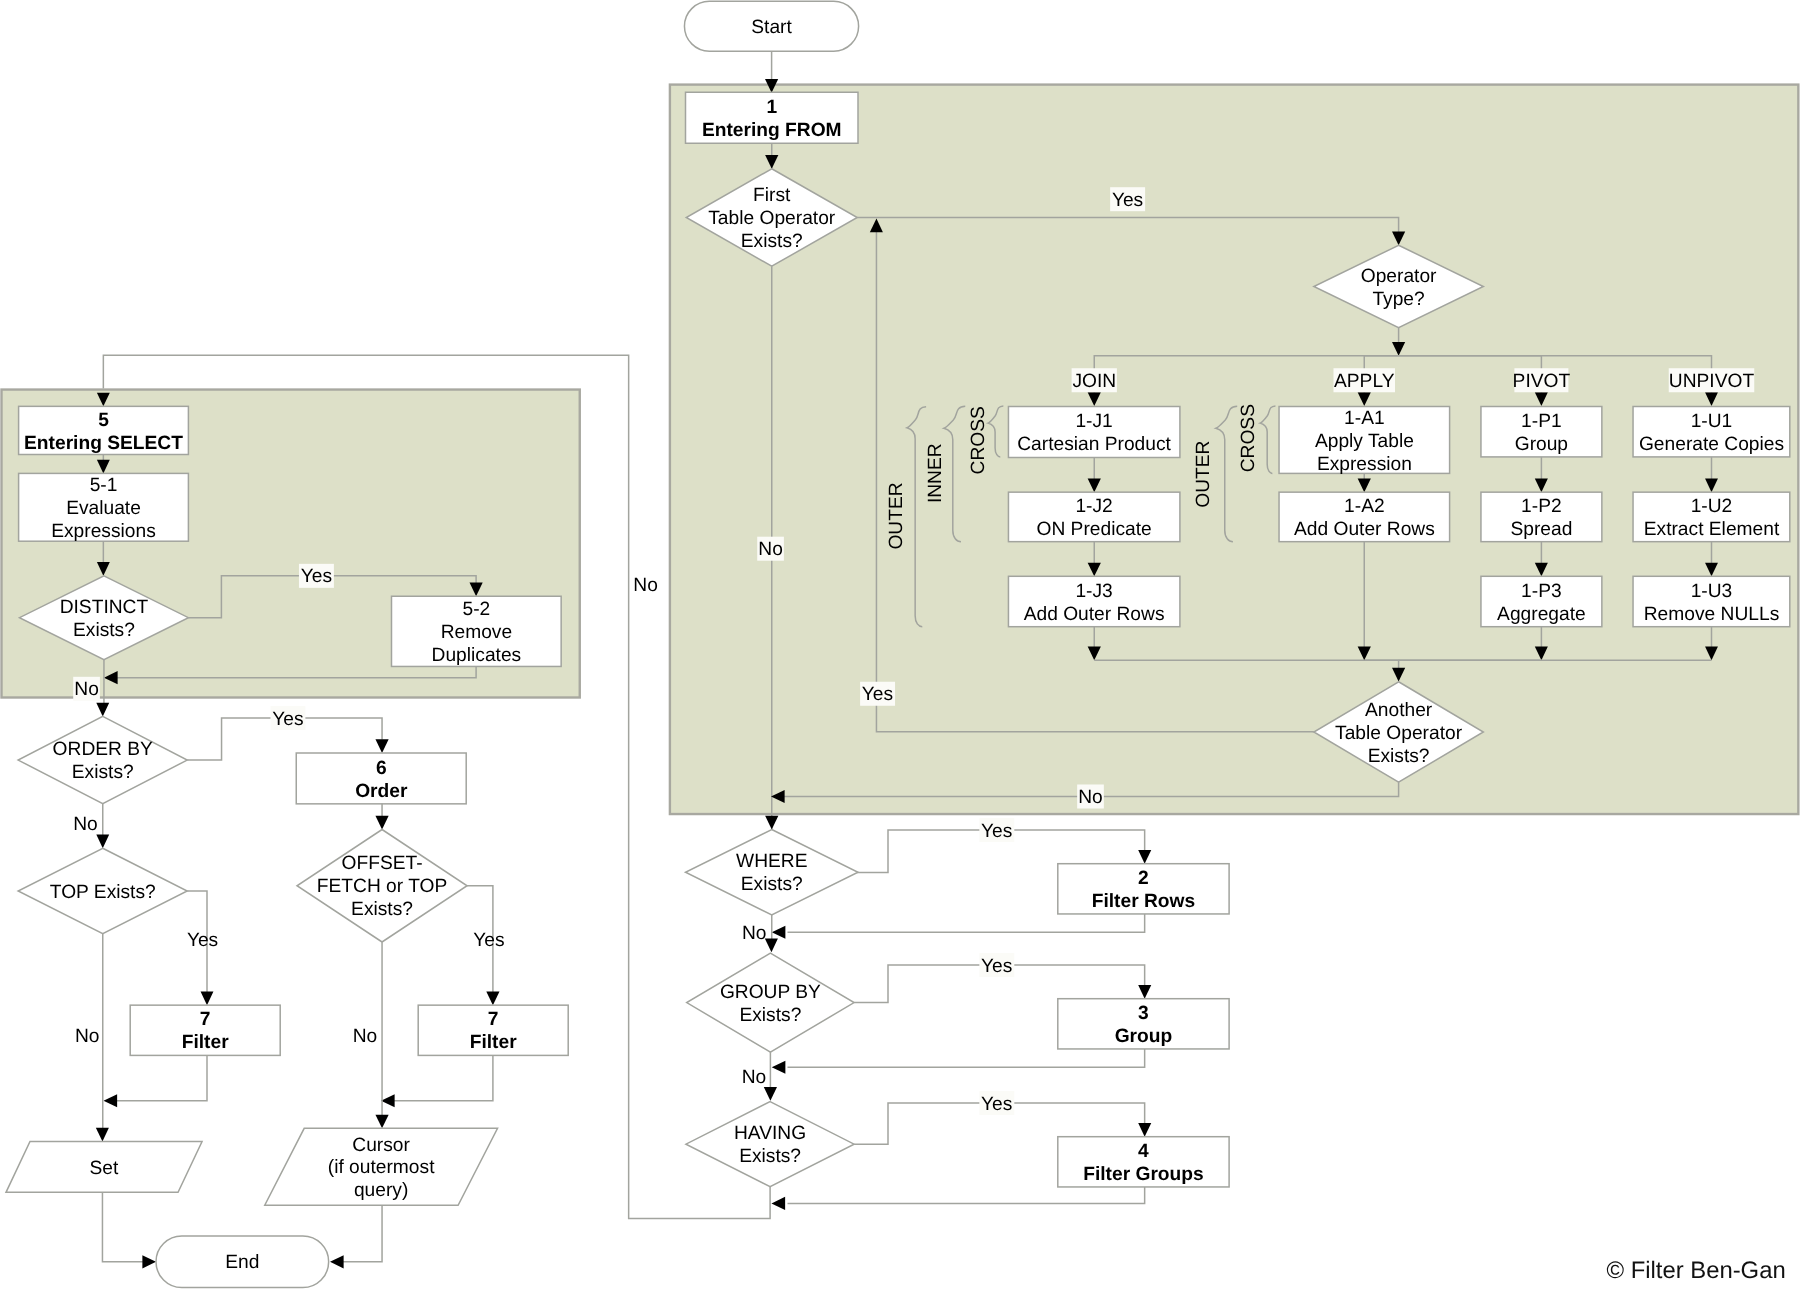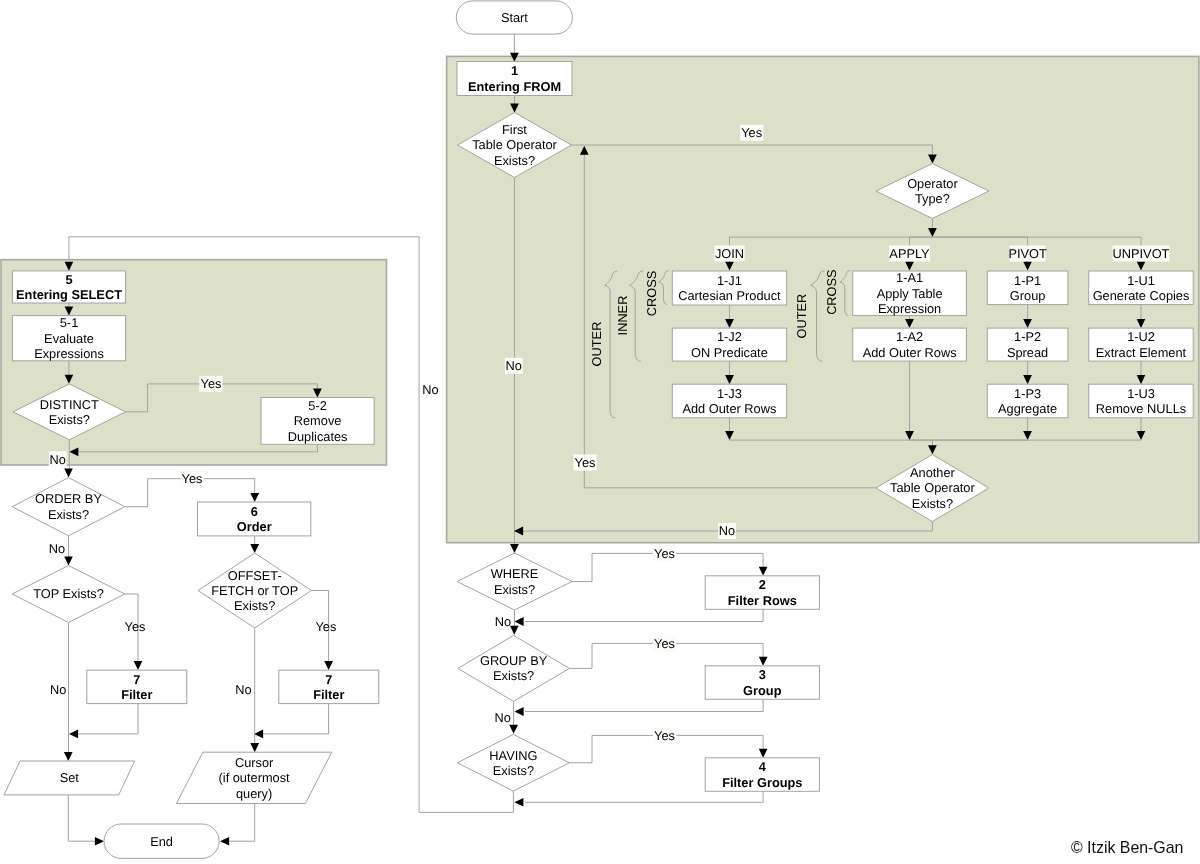--- a/index.html
+++ b/index.html
@@ -372,14 +372,14 @@
 <text class="t" x="254.1" y="782.2" text-anchor="middle">(if outermost</text>
 <text class="t" x="254.1" y="797.6" text-anchor="middle">query)</text>
 </g>
 <path class="conn" d="M 254.7 803.5 L 254.7 841.2 L 228 841.2"></path>
 <polygon class="ah" points="229.1,836.9 229.1,845.6 220.0,841.2"></polygon>
 <g>
 <rect class="shape" x="104" y="824" width="115.1" height="34.4" rx="17.2" ry="17.2"></rect>
 <text class="t" x="161.6" y="845.6" text-anchor="middle">End</text>
 </g>
 </svg>
-<div style="position:absolute;left:1071px;top:840px;font-size:15.9px;line-height:15px;color:#111;">© Itzik Ben-Gan</div>
+<div style="position:absolute;left:1071px;top:840px;font-size:15.9px;line-height:15px;color:#111;">© Filter Ben-Gan</div>
   </div>
 
 </body></html>

